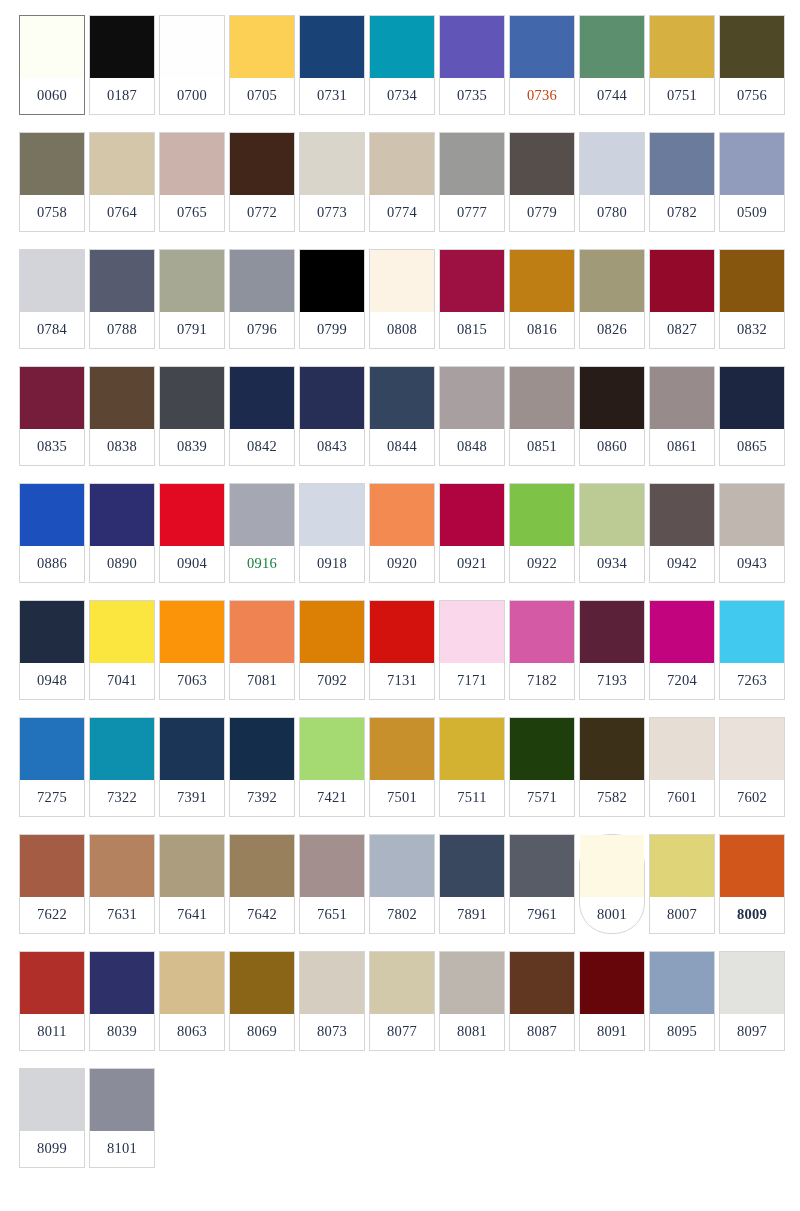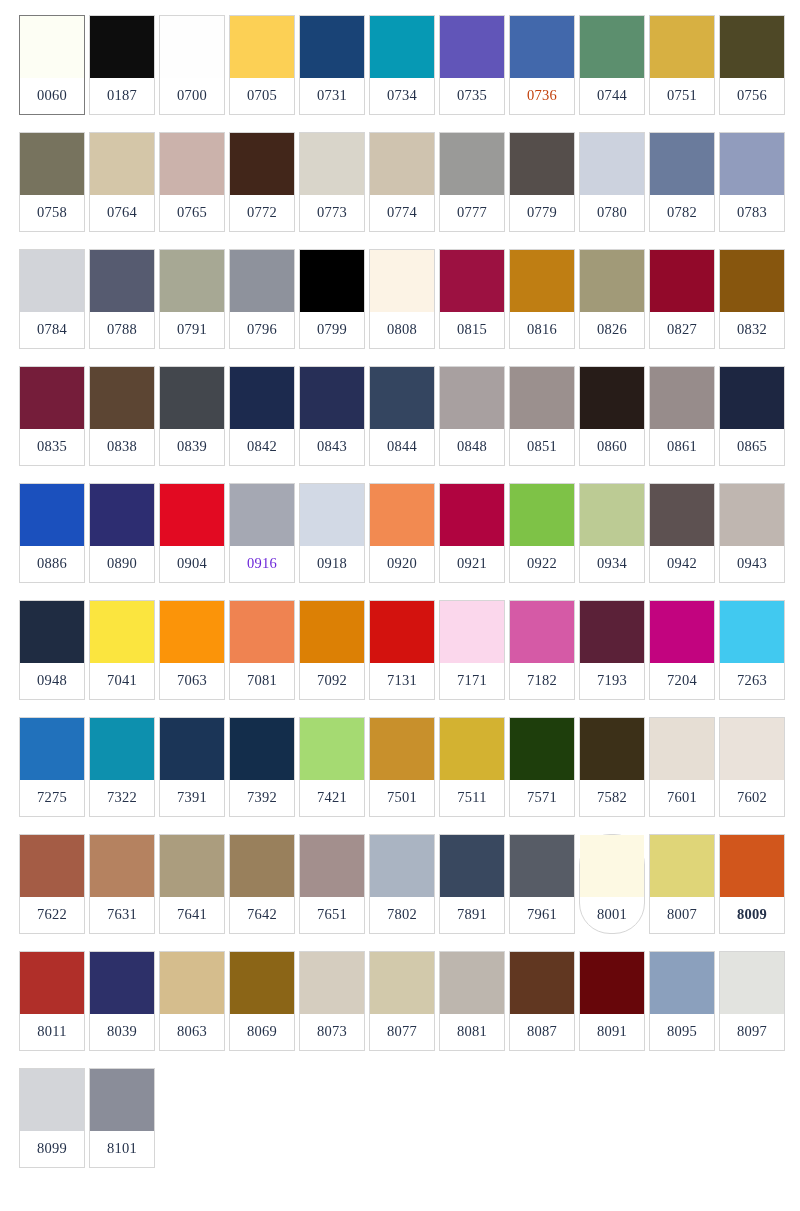--- a/index.html
+++ b/index.html
@@ -149,21 +149,21 @@
     <div class="swatch-card" style="border-color: rgb(214, 214, 214);">
       <div class="swatch-color" style="background: rgb(204, 210, 222);"></div>
       <div class="swatch-label" style="color: rgb(36, 49, 74);">0780</div>
     </div>
     <div class="swatch-card" style="border-color: rgb(214, 214, 214);">
       <div class="swatch-color" style="background: rgb(106, 123, 156);"></div>
       <div class="swatch-label" style="color: rgb(36, 49, 74);">0782</div>
     </div>
     <div class="swatch-card" style="border-color: rgb(214, 214, 214);">
       <div class="swatch-color" style="background: rgb(145, 156, 189);"></div>
-      <div class="swatch-label" style="color: rgb(36, 49, 74);">0783</div>
+      <div class="swatch-label" style="color: rgb(36, 49, 74);">0509</div>
     </div>
     <div class="swatch-card" style="border-color: rgb(214, 214, 214);">
       <div class="swatch-color" style="background: rgb(210, 212, 217);"></div>
       <div class="swatch-label" style="color: rgb(36, 49, 74);">0784</div>
     </div>
     <div class="swatch-card" style="border-color: rgb(214, 214, 214);">
       <div class="swatch-color" style="background: rgb(86, 91, 112);"></div>
       <div class="swatch-label" style="color: rgb(36, 49, 74);">0788</div>
     </div>
     <div class="swatch-card" style="border-color: rgb(214, 214, 214);">
@@ -253,21 +253,21 @@
     <div class="swatch-card" style="border-color: rgb(214, 214, 214);">
       <div class="swatch-color" style="background: rgb(45, 45, 113);"></div>
       <div class="swatch-label" style="color: rgb(36, 49, 74);">0890</div>
     </div>
     <div class="swatch-card" style="border-color: rgb(214, 214, 214);">
       <div class="swatch-color" style="background: rgb(226, 10, 34);"></div>
       <div class="swatch-label" style="color: rgb(36, 49, 74);">0904</div>
     </div>
     <div class="swatch-card" style="border-color: rgb(214, 214, 214);">
       <div class="swatch-color" style="background: rgb(165, 168, 179);"></div>
-      <div class="swatch-label" style="color: #6d28d9;">0916</div>
+      <div class="swatch-label" style="color: #15803d;">0916</div>
     </div>
     <div class="swatch-card" style="border-color: rgb(214, 214, 214);">
       <div class="swatch-color" style="background: rgb(210, 217, 229);"></div>
       <div class="swatch-label" style="color: rgb(36, 49, 74);">0918</div>
     </div>
     <div class="swatch-card" style="border-color: rgb(214, 214, 214);">
       <div class="swatch-color" style="background: rgb(242, 138, 81);"></div>
       <div class="swatch-label" style="color: rgb(36, 49, 74);">0920</div>
     </div>
     <div class="swatch-card" style="border-color: rgb(214, 214, 214);">

